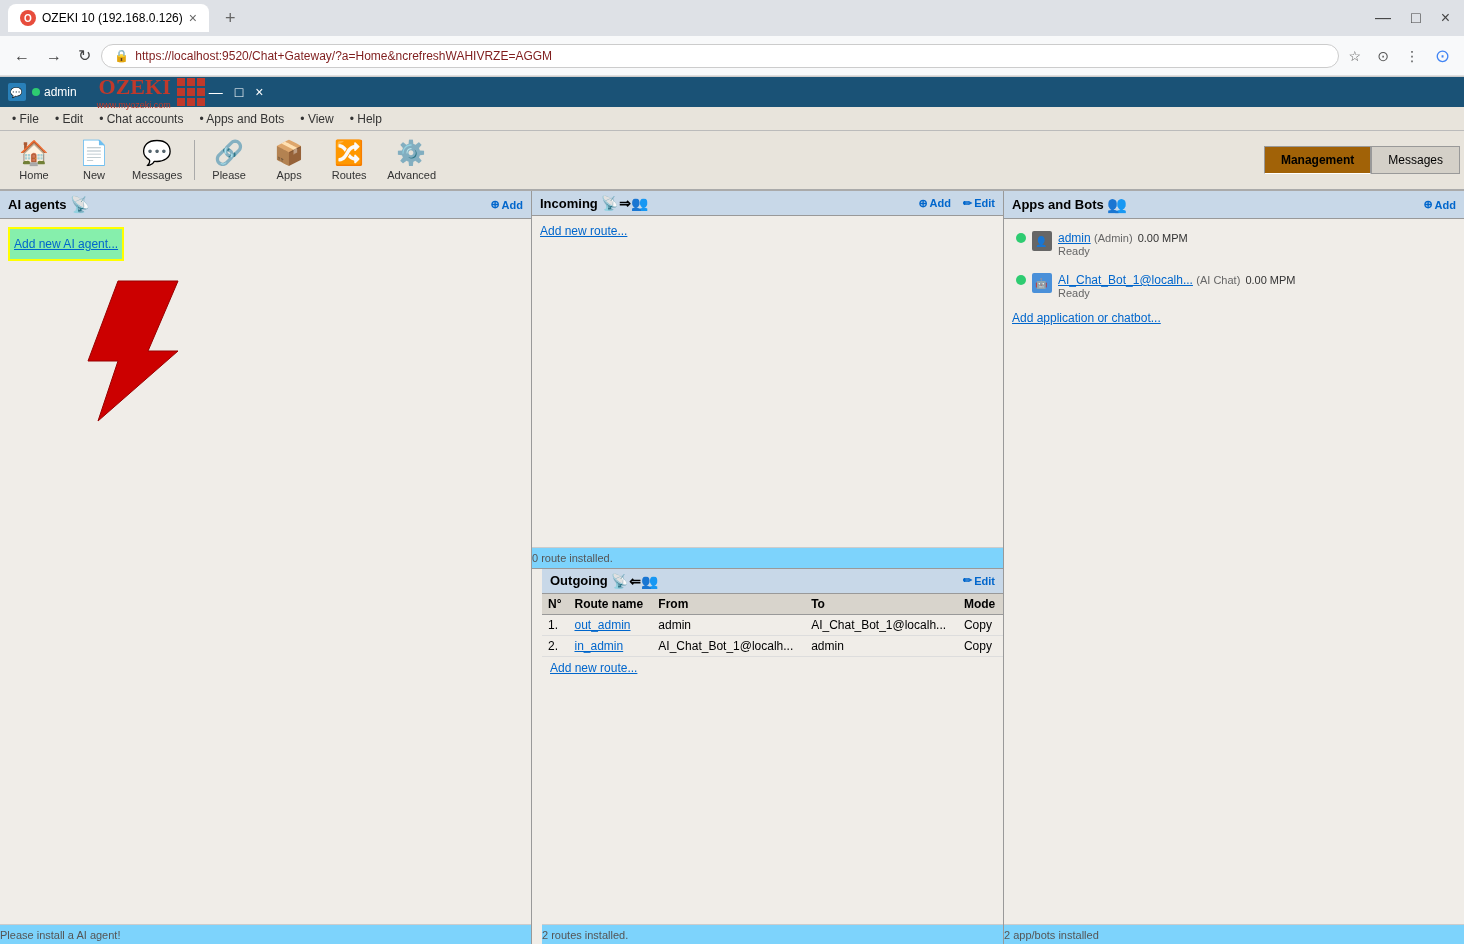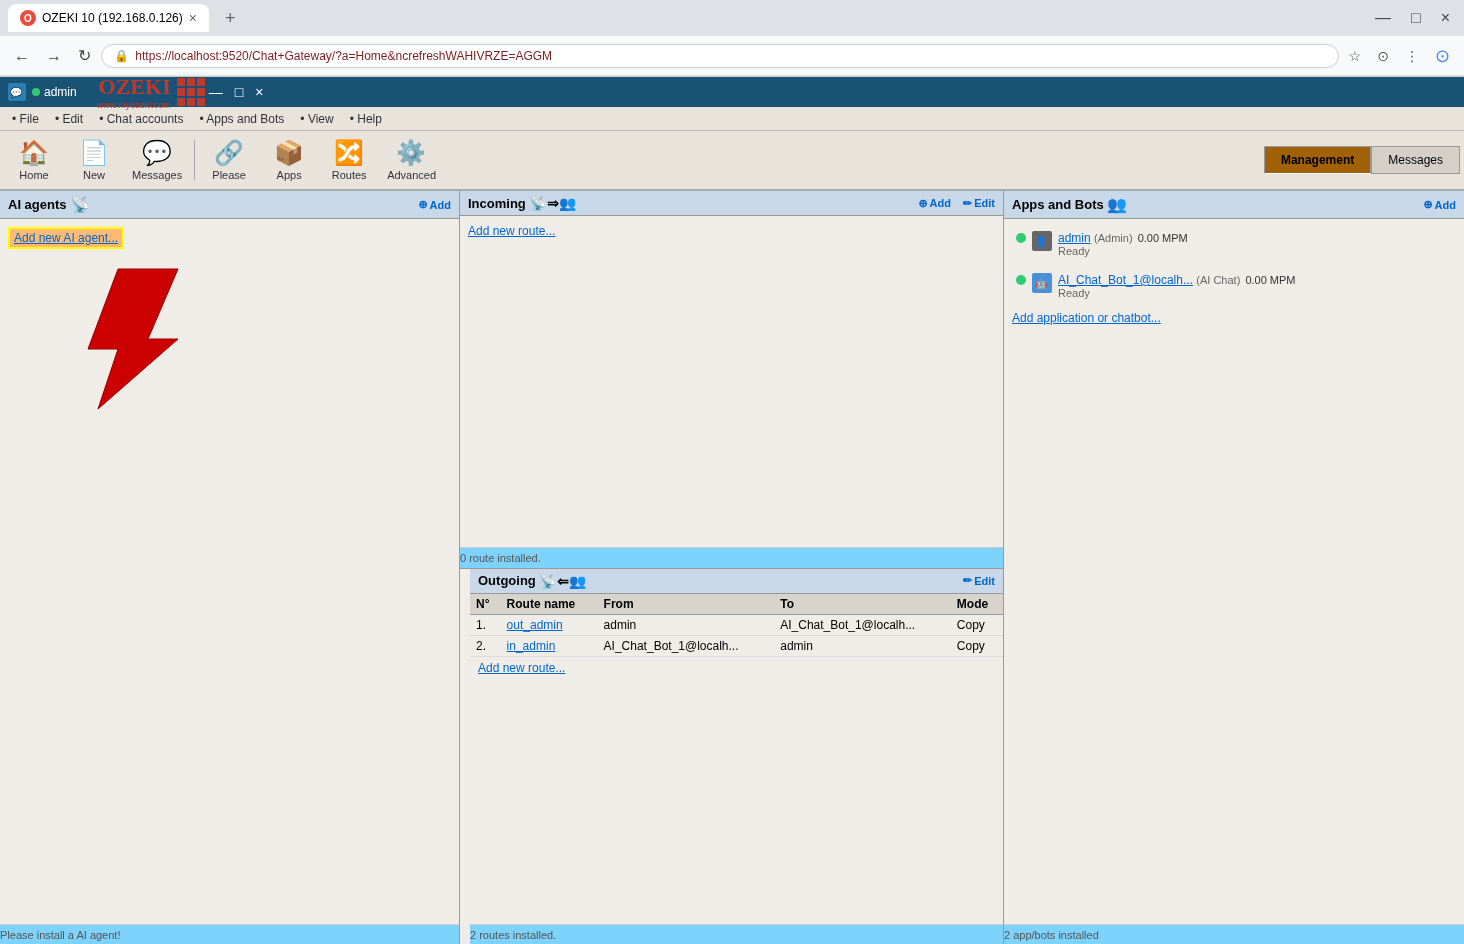--- a/index.html
+++ b/index.html
@@ -48,32 +48,32 @@
     .right-tab.inactive { background: #d4d0c8; }
 
     
     .ozeki-logo { margin-left: 8px; display: flex; align-items: center; }
     .ozeki-logo-text { font-size: 22px; font-weight: bold; color: #c0392b; font-family: serif; }
 
     
     .main-content { display: flex; height: calc(944px - 76px - 30px - 24px - 60px); }
 
     
-    .panel-left { width: 460px; border-right: 1px solid #999; display: flex; flex-direction: column; background: #f0ede8; }
+    .panel-left { width: 532px; border-right: 1px solid #999; display: flex; flex-direction: column; background: #f0ede8; }
     .panel-center { flex: 1; border-right: 1px solid #999; display: flex; flex-direction: column; background: #f0ede8; }
     .panel-right { width: 460px; display: flex; flex-direction: column; background: #f0ede8; }
 
     .panel-header { background: #c8d8e8; border-bottom: 1px solid #999; padding: 4px 8px; display: flex; align-items: center; gap: 4px; font-weight: bold; font-size: 13px; }
     .panel-action { margin-left: auto; color: #0066cc; cursor: pointer; font-size: 11px; display: flex; align-items: center; gap: 2px; }
 
     .panel-body { flex: 1; padding: 8px; overflow-y: auto; }
 
     
     .ai-agents-notice { font-size: 12px; color: #333; line-height: 1.5; margin-bottom: 8px; }
-    .add-link { color: #0066cc; text-decoration: underline; cursor: pointer; display: inline-block; border: 2px solid #ffff00; background: #fdba74; padding: 2px 4px; font-size: 12px; }
+    .add-link { color: #0066cc; text-decoration: underline; cursor: pointer; display: inline-block; border: 2px solid #ffff00; background: #86efac; padding: 8px 4px; font-size: 12px; }
 
     
     .center-top { flex: 1; border-bottom: 1px solid #999; display: flex; flex-direction: column; }
     .center-bottom { flex: 1; display: flex; flex-direction: column; margin-left: 10px; }
 
     
     .route-table { width: 100%; border-collapse: collapse; font-size: 12px; }
     .route-table th { background: #d8d4cc; padding: 3px 6px; text-align: left; border-bottom: 1px solid #999; font-weight: bold; }
     .route-table td { padding: 3px 6px; border-bottom: 1px solid #ddd; }
     .route-link { color: #0066cc; text-decoration: underline; cursor: pointer; }

